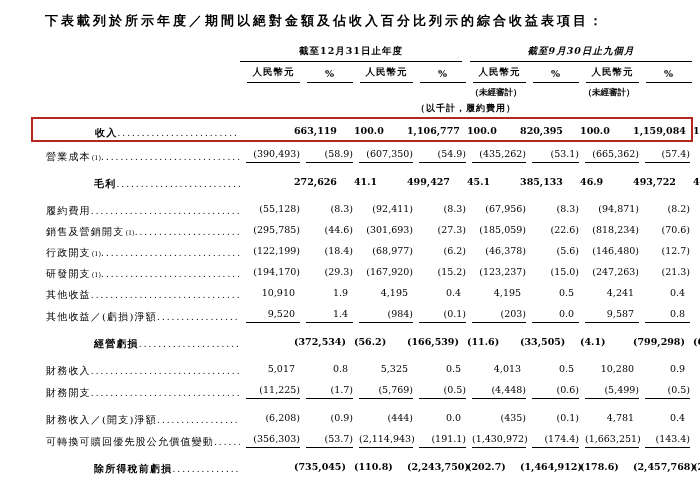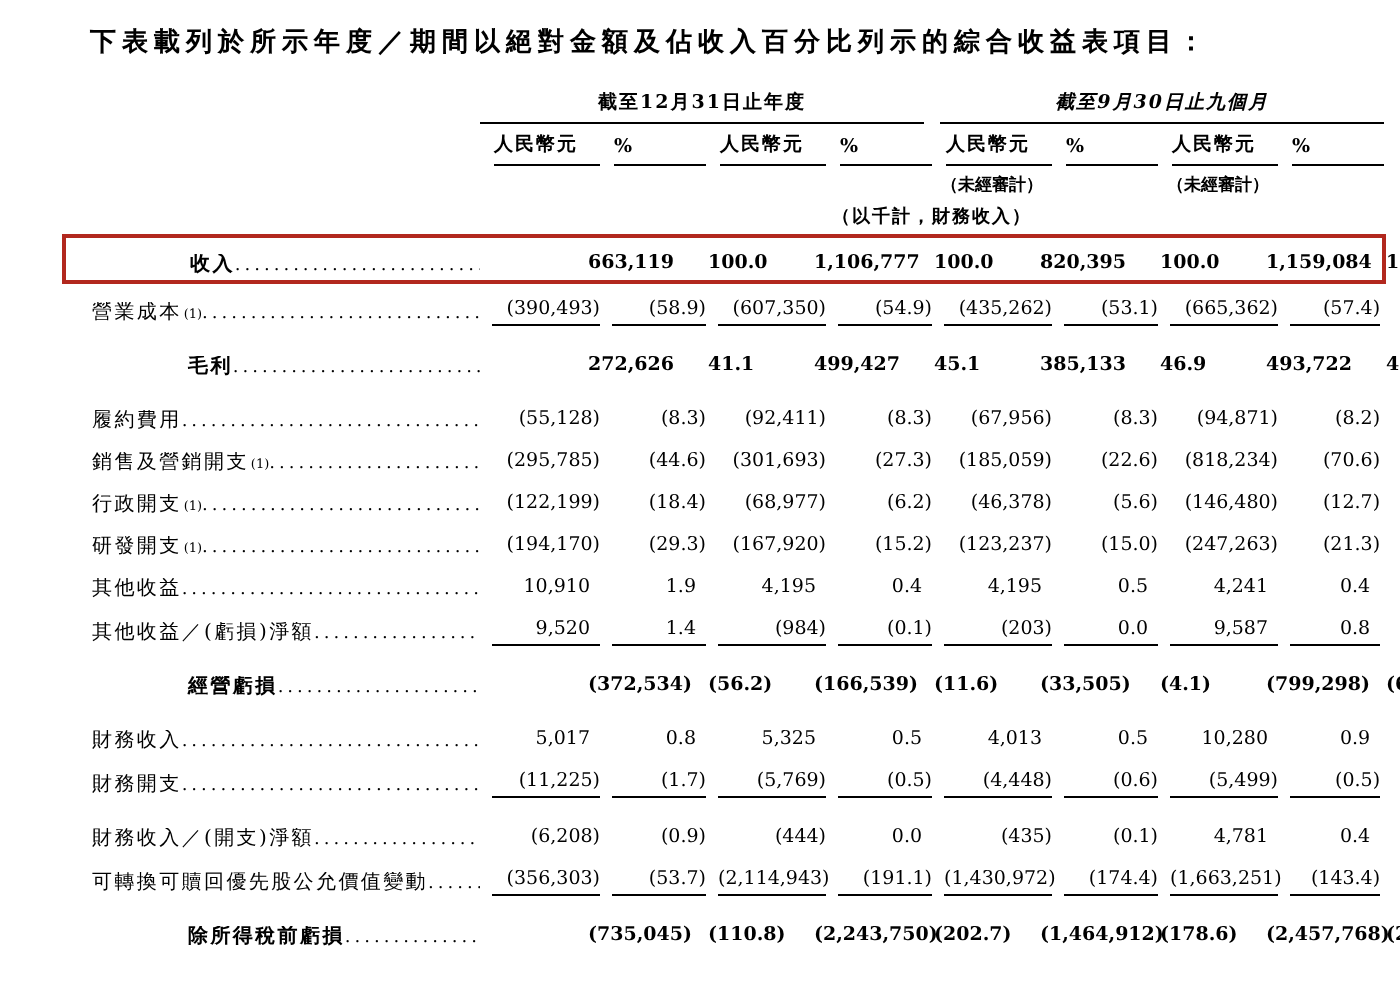--- a/index.html
+++ b/index.html
@@ -31,21 +31,21 @@
     text-align: center; letter-spacing: 1px; padding-bottom: 3px;
     border-bottom: 1px solid var(--ink); white-space: nowrap;
   }
   .grp-l .grpline { margin-right: 4px; }
   .grp-r .grpline { margin-left: 4px; font-style: italic; }
   .yearline {
     text-align: center; padding: 4px 0 3px 0; margin-left: 7px;
     border-bottom: 1px solid var(--ink); white-space: nowrap;
   }
   .curline {
-    text-align: left; letter-spacing: 1px; padding: 4px 0 3px 0; margin-left: 7px;
+    text-align: center; letter-spacing: 1px; padding: 4px 0 3px 0; margin-left: 7px;
     border-bottom: 1px solid var(--ink); white-space: nowrap;
   }
   .unaud-row td { font-size: 8.5px; font-weight: bold; text-align: center; padding-top: 4px; white-space: nowrap; margin-top: 48px; }
   .unit-row td { font-size: 9px; font-weight: bold; text-align: center; letter-spacing: 1px; padding: 3px 0 2px 0; }
 
   
   .lblcell { padding-left: 14px; }
   .lblwrap { display: flex; align-items: baseline; overflow: hidden; }
   .lbl { font-size: 10px; letter-spacing: 1.2px; white-space: nowrap; line-height: 12px; }
   sup { font-size: 6.5px; line-height: 6px; margin-left: 1px; }
@@ -130,21 +130,21 @@
         <td></td>
         <td></td>
         <td></td>
         <td>（未經審計）</td>
         <td></td>
         <td>（未經審計）</td>
         <td></td>
       </tr>
       <tr class="unit-row">
         <td></td>
-        <td colspan="8">（以千計，財務收入）</td>
+        <td colspan="8">（以千計，履約費用）</td>
       </tr>
     </thead>
     <tbody>
         <tr class="b">
           <td class="lblcell bx-t bx-b bx-l">
             <div class="lblwrap">
               <span class="lbl">收入</span>
               <span class="dots"></span>
             </div>
           </td>

